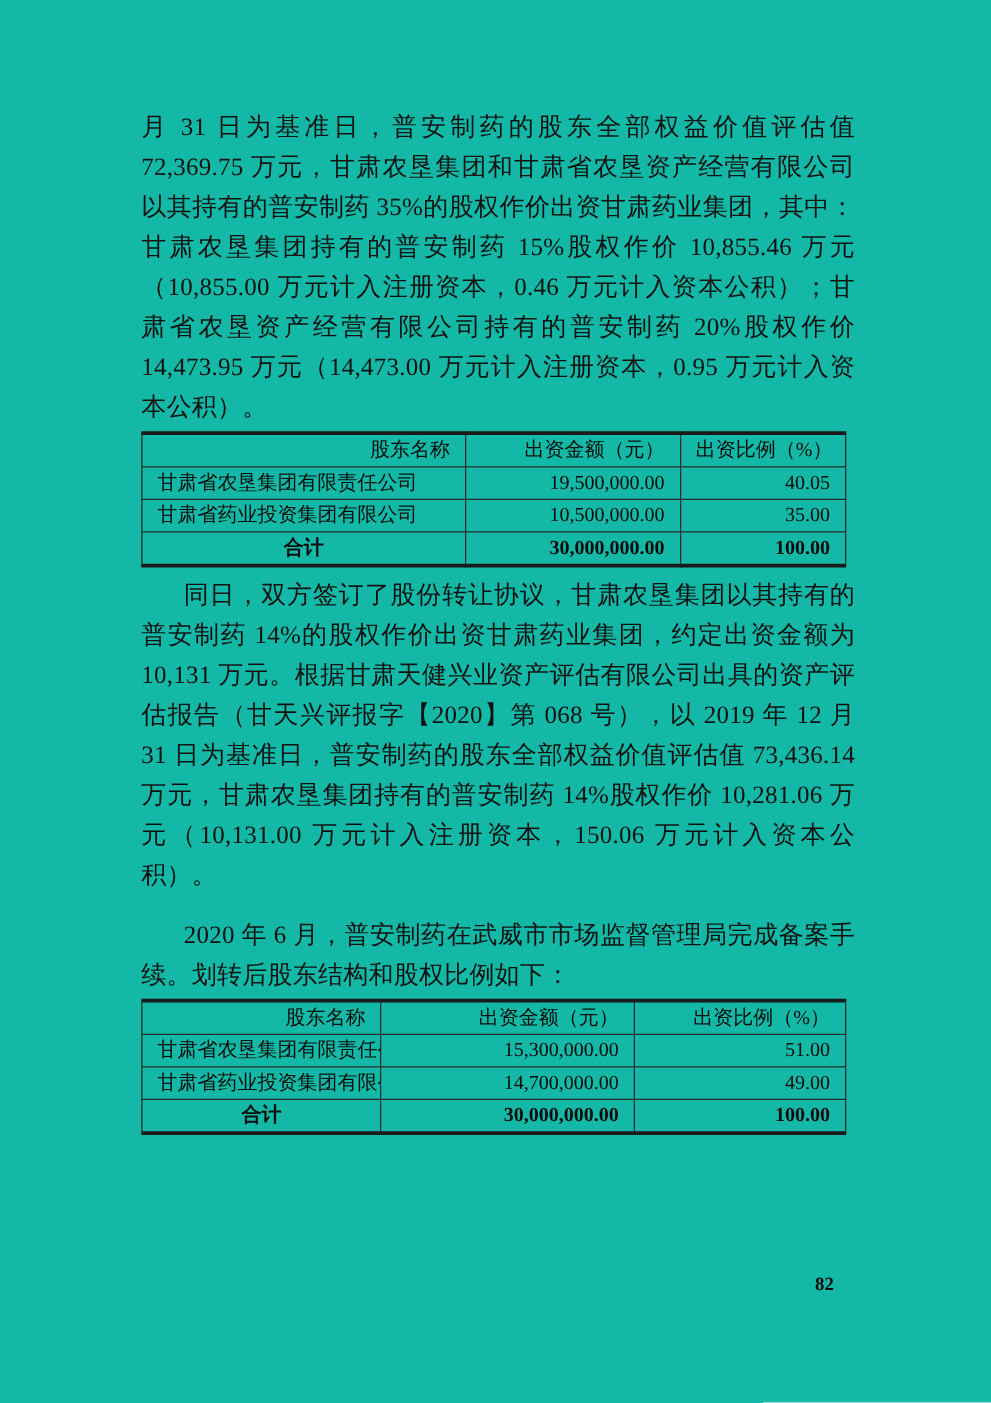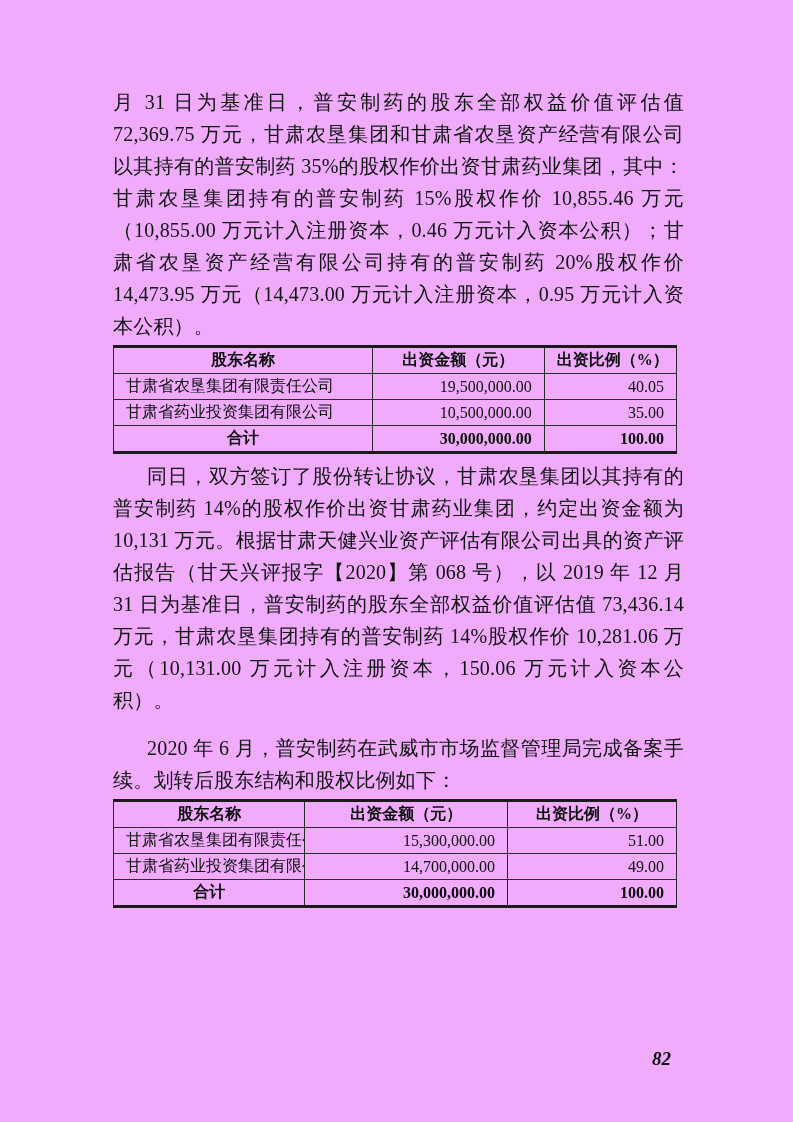--- a/index.html
+++ b/index.html
@@ -4,21 +4,21 @@
 <style>
   html, body {
     margin: 0;
     padding: 0;
     background: #ffffff;
   }
   .page {
     position: relative;
     width: 793px;
     height: 1122px;
-    background: #f0abfc;
+    background: #14b8a6;
     color: #111111;
     font-family: "Liberation Serif", "DejaVu Serif", serif;
     overflow: hidden;
     box-sizing: border-box;
   }
   .content {
     position: absolute;
     left: 113px;
     top: 0;
     width: 571px;
@@ -63,44 +63,43 @@
   table.shareholder-table th,
   table.shareholder-table td {
     border: 1px solid #2a2a2a;
     height: 25px;
     padding: 0 12px;
     vertical-align: middle;
     overflow: hidden;
     white-space: nowrap;
   }
   table.shareholder-table th {
-    font-weight: bold;
-    text-align: center;
+    font-weight: normal;
+    text-align: right;
   }
   td.name-cell { text-align: left; }
   td.num-cell  { text-align: right; }
   tr.total-row td { font-weight: bold; }
   tr.total-row td.name-cell { text-align: center; }
 
   
   .t1 col.c1 { width: 46%; }
   .t1 col.c2 { width: 30.5%; }
   .t1 col.c3 { width: 23.5%; }
   .t2 col.c1 { width: 34%; }
   .t2 col.c2 { width: 36%; }
   .t2 col.c3 { width: 30%; }
 
   .page-number {
     position: absolute;
-    top: 1048px;
+    top: 1020px;
     left: 652px;
-    font-size: 19px;
+    font-size: 15px;
     font-weight: bold;
     color: #0a0a0a;
-    font-style: italic;
   }
 </style>
 </head>
 <body>
 
 <div class="page">
   <div class="content">
 
     <p class="para p1">月 31 日为基准日，普安制药的股东全部权益价值评估值 72,369.75 万元，甘肃农垦集团和甘肃省农垦资产经营有限公司以其持有的普安制药 35%的股权作价出资甘肃药业集团，其中：甘肃农垦集团持有的普安制药 15%股权作价 10,855.46 万元（10,855.00 万元计入注册资本，0.46 万元计入资本公积）；甘肃省农垦资产经营有限公司持有的普安制药 20%股权作价 14,473.95 万元（14,473.00 万元计入注册资本，0.95 万元计入资本公积）。</p>
 

